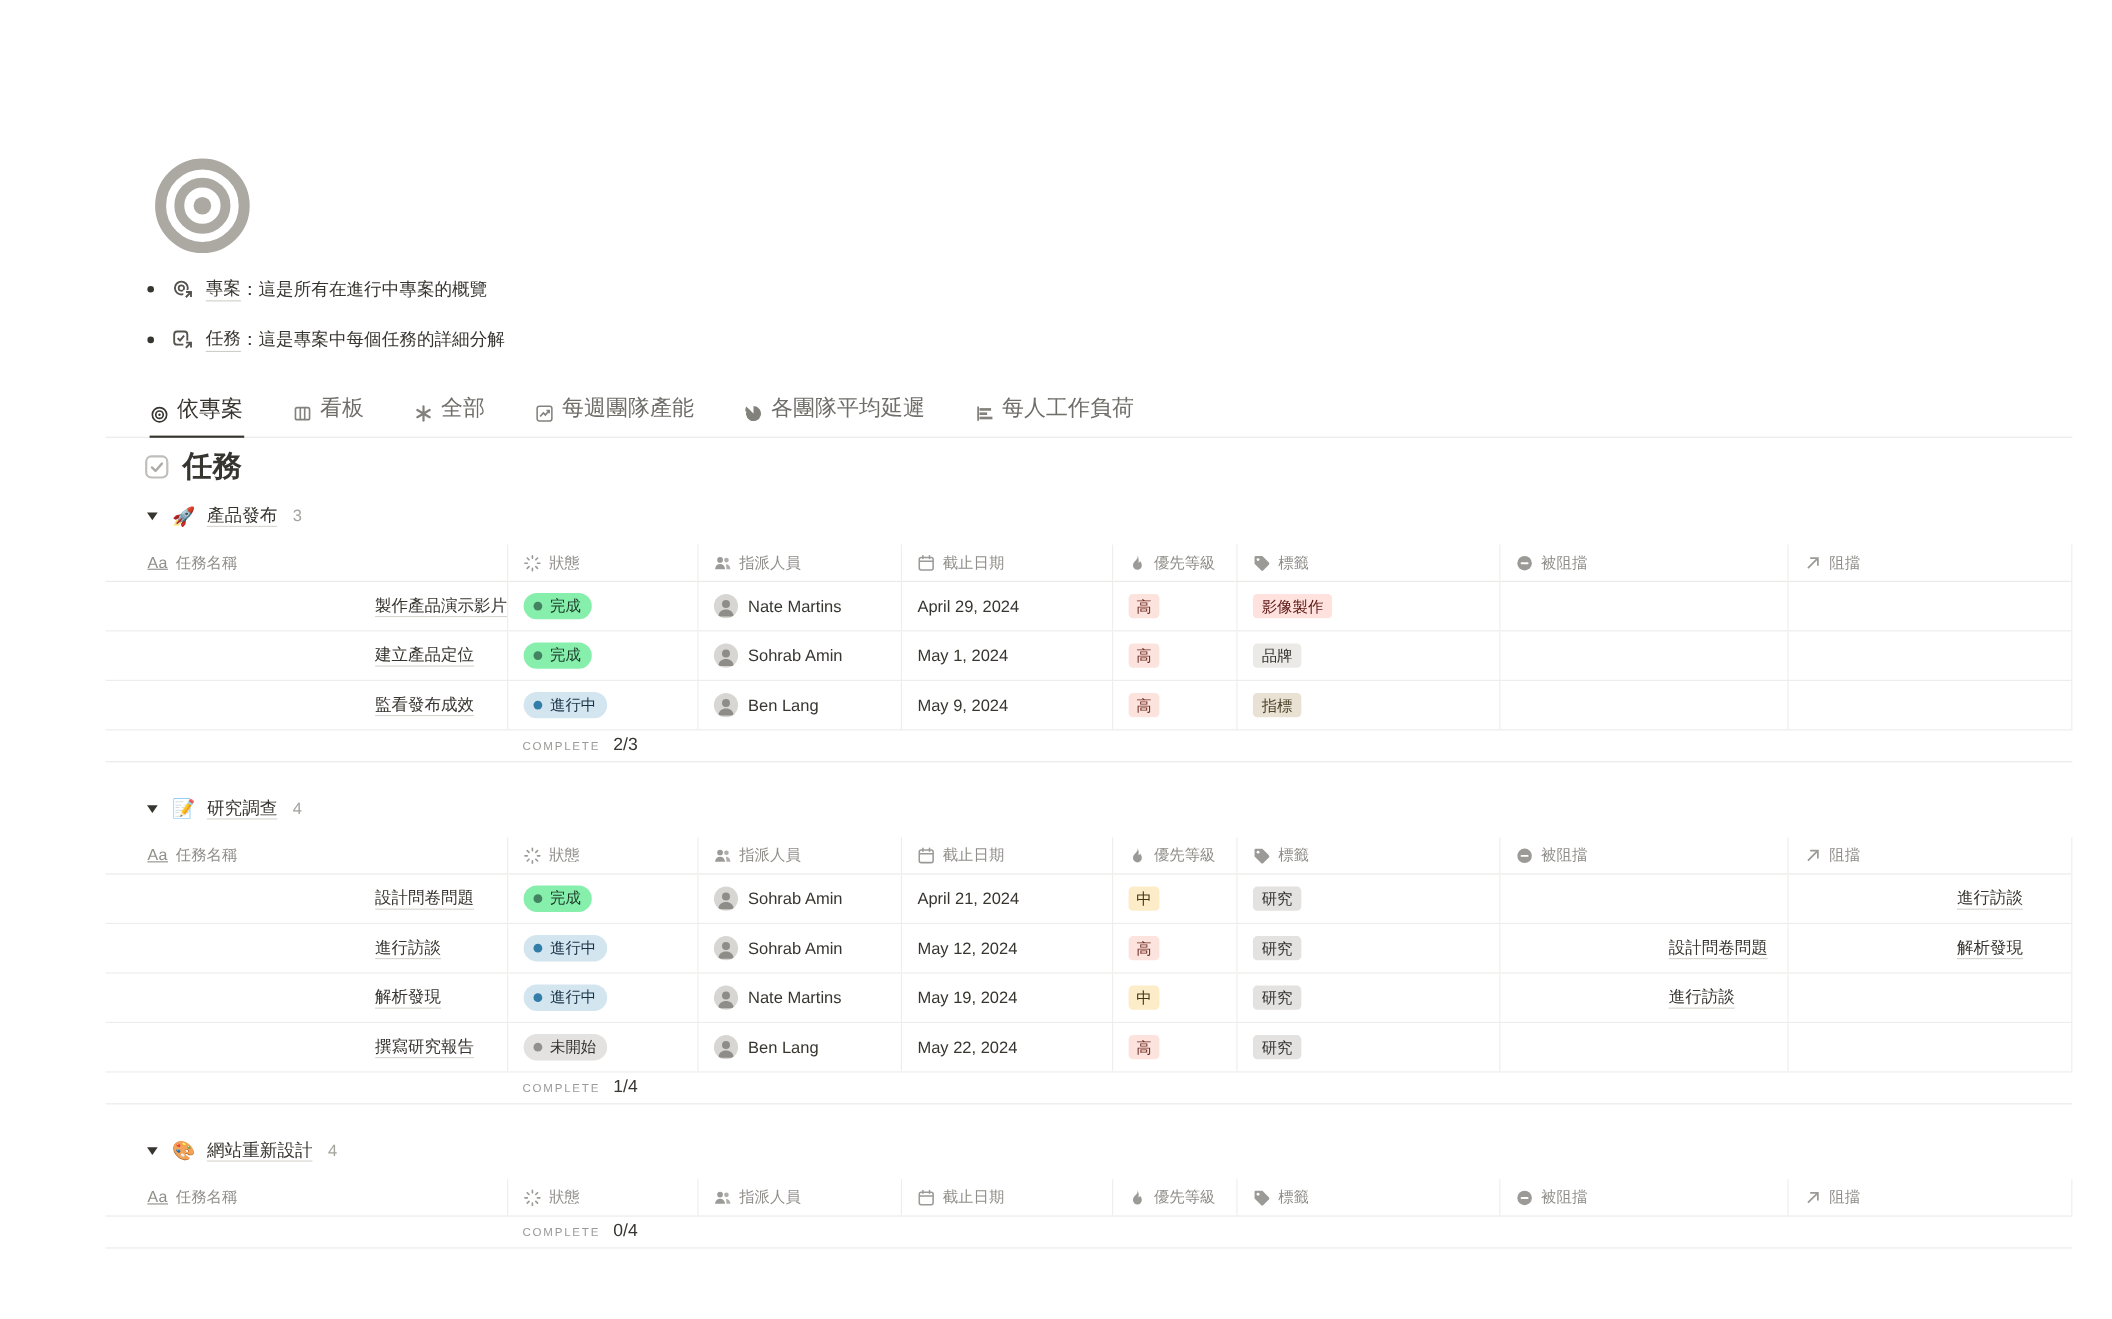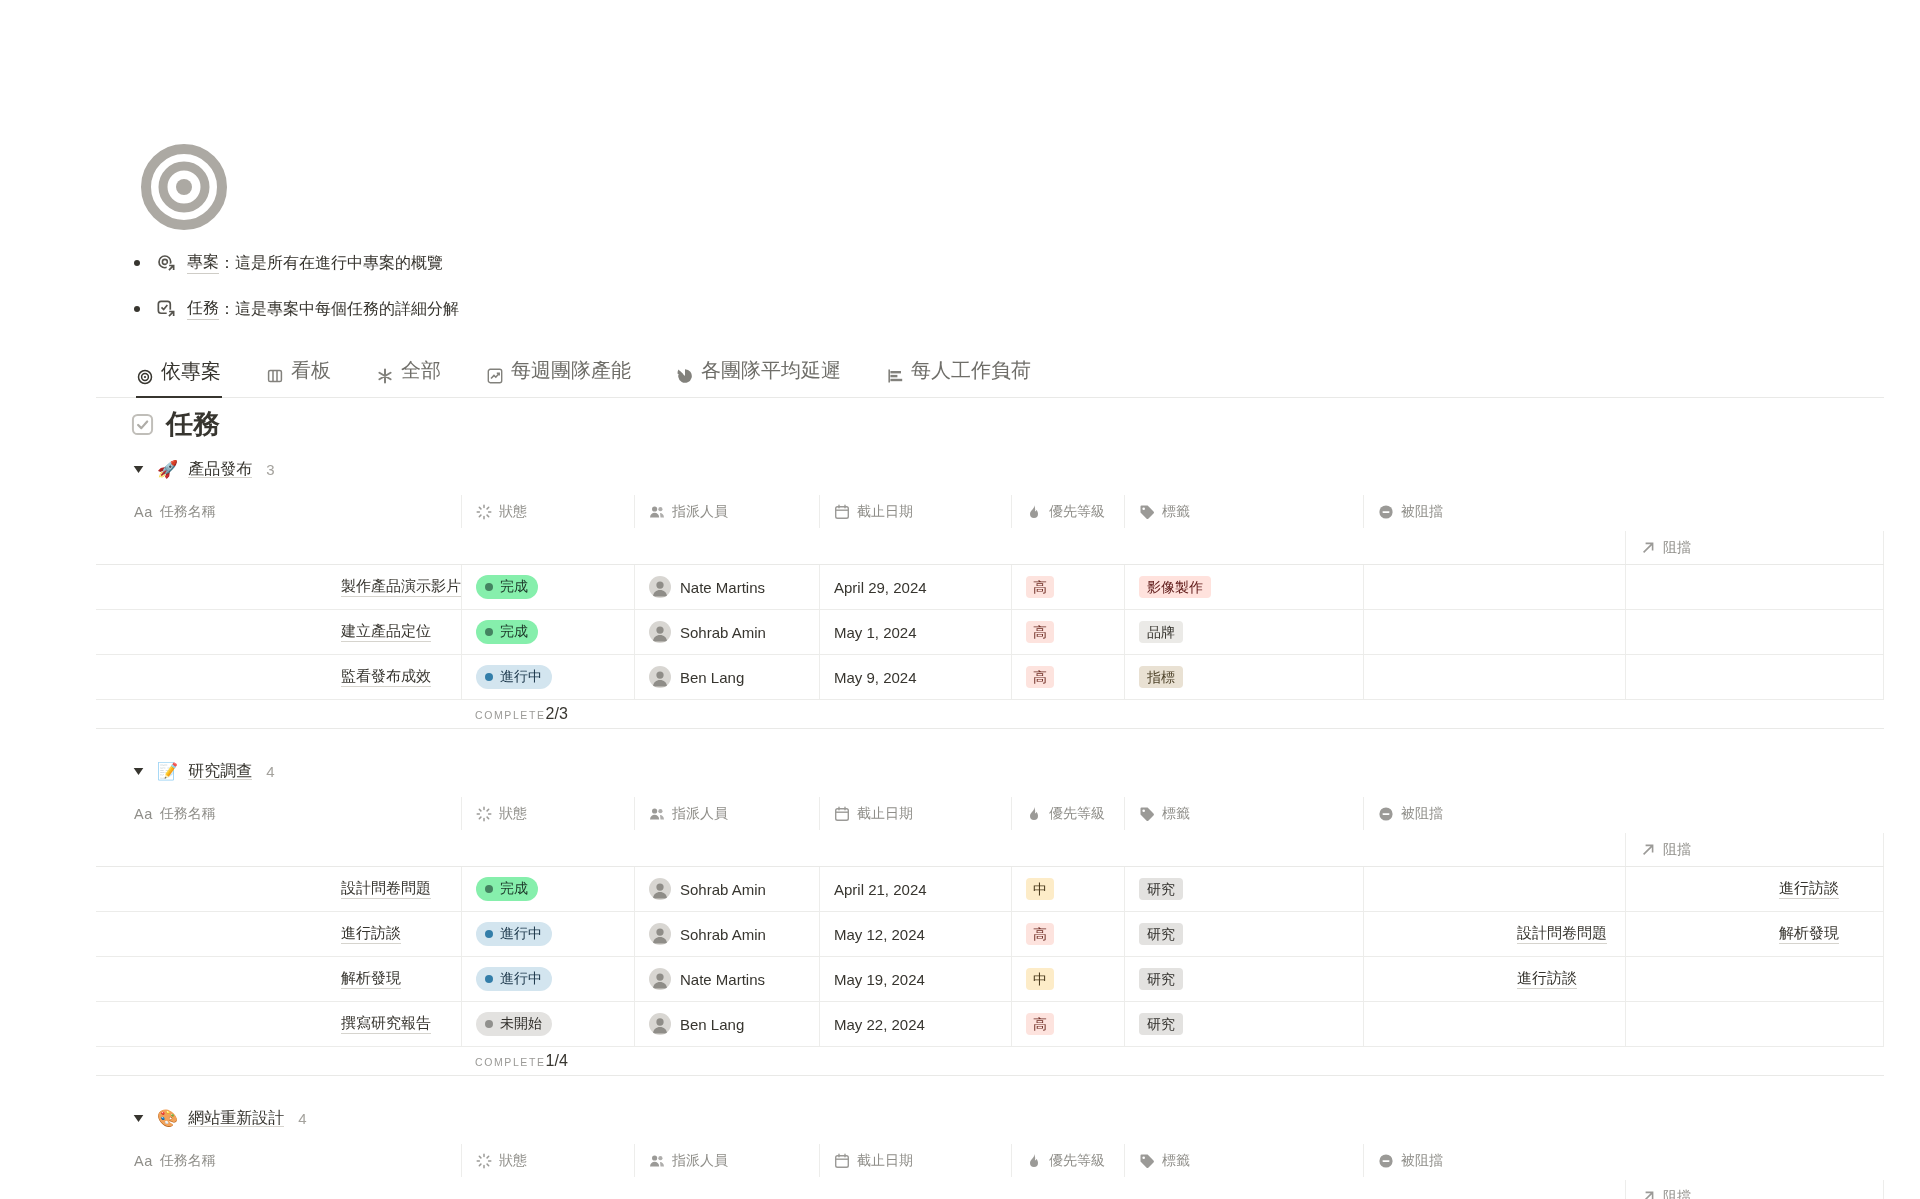--- a/index.html
+++ b/index.html
@@ -42,22 +42,22 @@
   .ul { border-bottom:1px solid #D6D4CE; }
 
   
   .grid { display:grid; grid-template-columns:365px 173px 185px 192px 113px 239px 262px 259px; }
   .thead { margin-top:14px; border-bottom:1px solid #E9E9E7; }
   .th { display:flex; align-items:center; gap:7px; height:33px; padding:0 8px 0 14px;
         color:#8F8E89; font-size:14px; white-space:nowrap; overflow:hidden; cursor:pointer; }
   .th .ic { color:#9B9A97; }
   .th.first { padding-left:38px; }
   .th:not(.first) { border-left:1px solid #EDEDEB; }
-  .th.last { border-right:1px solid #EDEDEB;margin-top:36px; }
-  .aa { font-size:14.5px; color:#8F8E89; letter-spacing:.5px; }
+  .th.last { border-right:1px solid #EDEDEB; }
+  .aa { font-size:14.5px; color:#8F8E89; letter-spacing:.5px;text-decoration:underline; }
   .tr { border-bottom:1px solid #ECECEA; }
   .td { display:flex; align-items:center; height:44px; padding:0 8px 0 14px; font-size:15px;
         white-space:nowrap; overflow:hidden; cursor:pointer; }
   .td.name { padding-left:88px; gap:25px; }
   .td:not(.name) { border-left:1px solid #EDEDEB; }
   .td.last { border-right:1px solid #EDEDEB; }
 
   
   .pill { display:inline-flex; align-items:center; gap:7px; height:24px; padding:0 10px 0 9px; border-radius:12px; font-size:14px; }
   .pill .dot { width:8px; height:8px; border-radius:50%; flex:none; }
@@ -72,21 +72,21 @@
   .tg-gray      { background:#E3E2E0; color:#32302C; }
   .tg-lightgray { background:#EBEAE7; color:#37352F; }
   .tg-brown     { background:#E9E1D3; color:#50452C; }
 
   .avatar { width:22px; height:22px; border-radius:50%; background:#D8D6D2; margin-right:9px;
             display:flex; align-items:flex-end; justify-content:center; overflow:hidden; flex:none; }
   .avatar .ic { width:20px; height:20px; }
   .relitem { display:inline-flex; align-items:center; gap:7px; margin-right:16px; font-size:15px; }
 
   
-  .complete { display:flex; align-items:baseline; gap:0; height:29px; padding-left:379px;
+  .complete { display:flex; align-items:baseline; gap:12px; height:29px; padding-left:379px;
               border-bottom:1px solid #E9E9E7; cursor:pointer; padding-top:5px; }
   .clabel { font-size:10.5px; letter-spacing:1.6px; color:#9B9A97; font-weight:500; }
   .cvalue { font-size:16px; color:#37352F; }
 </style>
 </head>
 <body>
 
 <svg width="0" height="0" style="position:absolute" aria-hidden="true">
   <defs>
     <symbol id="i-bullseye" viewBox="0 0 88 88">

